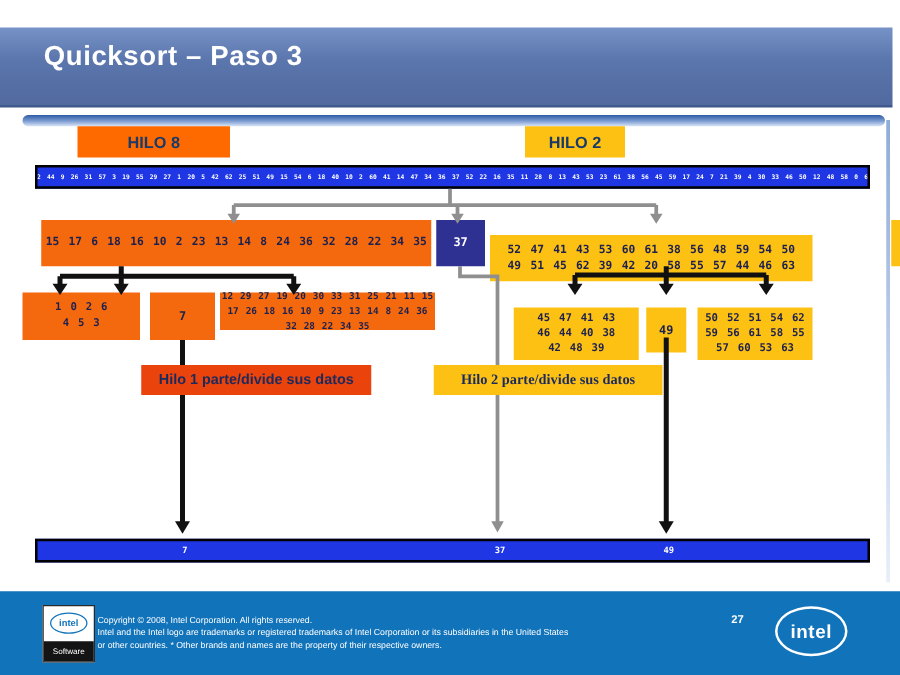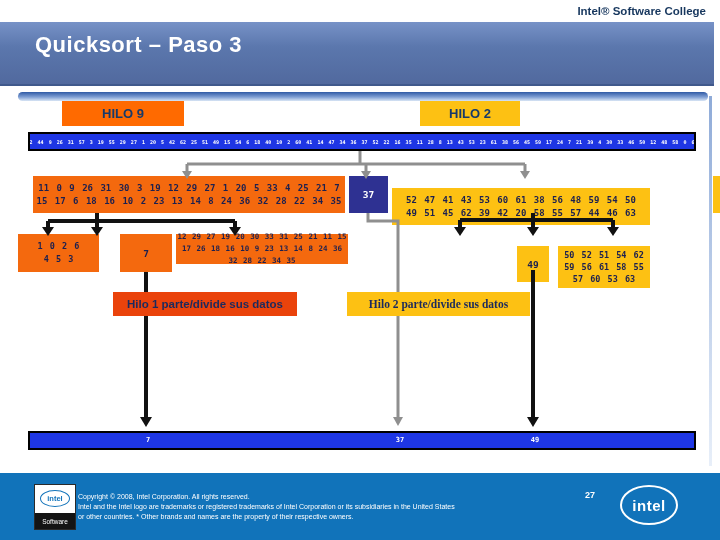--- a/index.html
+++ b/index.html
@@ -16,21 +16,21 @@
   .title { position:absolute; left:35px; top:10px; font-size:22px; font-weight:bold; color:#ffffff; letter-spacing:0.5px; }
 
   .panel-edge { position:absolute; left:18px; top:92px; width:690px; height:9px; border-radius:5px;
                 background:linear-gradient(180deg,#2f5aa5 0%,#7e9ed3 55%,#d9e5f5 100%); }
   .panel-right { position:absolute; left:709px; top:96px; width:3px; height:370px;
                  background:linear-gradient(180deg,#8fabd8,#e8eff9); }
 
   .badge { position:absolute; height:25px; display:flex; align-items:center; justify-content:center;
            font-size:13px; font-weight:bold; color:#173a6a; }
   .badge.h1 { left:62px; top:101px; width:122px; background:#ff6a00; }
-  .badge.h2 { left:420px; top:101px; width:100px;  background:#fdc113; }
+  .badge.h2 { left:420px; top:101px; width:80px;  background:#fdc113; }
 
   .arraybar { position:absolute; left:28px; width:668px; height:19px; background:#1e36e4; border:2px solid #000; }
   .arraybar.top { top:132px; }
   .arraybar.bottom { top:431px; }
   .arrayvals { width:100%; height:100%; display:flex; align-items:center; justify-content:center;
                font-family:"DejaVu Sans Mono", monospace; font-weight:bold; font-size:5px;
                color:#ffffff; word-spacing:2px; white-space:nowrap; overflow:hidden; }
   .placed { position:absolute; top:3px; transform:translateX(-50%); font-family:"DejaVu Sans Mono", monospace;
             font-weight:bold; font-size:7px; color:#ffffff; }
 
@@ -39,21 +39,21 @@
             text-align:center; line-height:13px; word-spacing:2px; white-space:nowrap; }
   .orange { background:#f4690e; }
   .amber  { background:#fdc113;margin-top:12px; }
   .navybx { background:#2e3192; color:#ffffff; }
 
   .part-left  { left:33px;  top:176px; width:312px; height:37px; font-size:9px; }
   .pivot-main { left:349px; top:176px; width:39px;  height:37px; font-size:9.5px; }
   .part-right { left:392px; top:176px; width:258px; height:37px; font-size:9px; }
   .sliver { position:absolute; left:713px; top:176px; width:7px; height:37px; background:#fdc113; }
 
-  .left-low   { left:18px;  top:234px; width:81px;  height:38px; font-size:8.5px; }
+  .left-low   { left:18px;  top:234px; width:94px;  height:38px; font-size:8.5px; }
   .left-pivot { left:120px; top:234px; width:52px;  height:38px; font-size:9.5px; }
   .left-high  { left:176px; top:234px; width:172px; height:30px; font-size:7.5px; line-height:12px; word-spacing:1px; }
   .right-low  { left:411px; top:234px; width:100px; height:42px; font-size:8.5px; line-height:12px; }
   .right-pivot{ left:517px; top:234px; width:32px;  height:36px; font-size:9.5px; }
   .right-high { left:558px; top:234px; width:92px; height:42px; font-size:8.5px; line-height:12px; }
 
   .actionlabel { position:absolute; top:292px; height:24px; display:flex; align-items:center; justify-content:center;
                  text-align:center; font-size:11.5px; font-weight:bold; color:#1b2a5e; padding:0 12px; line-height:14px;
                  white-space:normal; }
   .actionlabel.a1 { left:113px; width:184px; background:#ea430b; }
@@ -71,60 +71,61 @@
   .pagenum { position:absolute; left:585px; top:17px; color:#ffffff; font-size:9px; font-weight:bold; }
   .intel-logo { position:absolute; left:620px; top:12px; width:58px; height:40px; border:2.5px solid #ffffff;
                 border-radius:50%; display:flex; align-items:center; justify-content:center;
                 color:#ffffff; font-size:15px; font-weight:bold; letter-spacing:0.5px; }
 </style>
 </head>
 <body>
 
 <div class="slide">
 
-  <div class="brandbar">
-    <div class="brand">Intel® Software College</div>
-  </div>
 
   <div class="header">
     <div class="title">Quicksort – Paso 3</div>
   </div>
 
   <div class="panel-edge"></div>
   <div class="panel-right"></div>
 
-  <div class="badge h1">HILO 9</div>
+  <div class="badge h1">HILO 8</div>
   <div class="badge h2">HILO 2</div>
 
   <div class="arraybar top">
     <div class="arrayvals">32 44 9 26 31 57 3 19 55 29 27 1 20 5 42 62 25 51 49 15 54 6 18 40 10 2 60 41 14 47 34 36 37 52 22 16 35 11 28 8 13 43 53 23 61 38 56 45 59 17 24 7 21 39 4 30 33 46 50 12 48 58 0 63</div>
   </div>
 
   <div class="numbox orange part-left">
-    <div>11 0 9 26 31 30 3 19 12 29 27 1 20 5 33 4 25 21 7</div>
     <div>15 17 6 18 16 10 2 23 13 14 8 24 36 32 28 22 34 35</div>
   </div>
   <div class="numbox navybx pivot-main">37</div>
   <div class="numbox amber part-right">
     <div>52 47 41 43 53 60 61 38 56 48 59 54 50</div>
     <div>49 51 45 62 39 42 20 58 55 57 44 46 63</div>
   </div>
   <div class="sliver"></div>
 
   <div class="numbox orange left-low">
     <div>1 0 2 6</div>
     <div>4 5 3</div>
   </div>
   <div class="numbox orange left-pivot">7</div>
   <div class="numbox orange left-high">
     <div>12 29 27 19 20 30 33 31 25 21 11 15</div>
     <div>17 26 18 16 10 9 23 13 14 8 24 36</div>
     <div>32 28 22 34 35</div>
   </div>
 
+  <div class="numbox amber right-low">
+    <div>45 47 41 43</div>
+    <div>46 44 40 38</div>
+    <div>42 48 39</div>
+  </div>
   <div class="numbox amber right-pivot">49</div>
   <div class="numbox amber right-high">
     <div>50 52 51 54 62</div>
     <div>59 56 61 58 55</div>
     <div>57 60 53 63</div>
   </div>
 
   <svg class="connectors" viewBox="0 0 720 540">
 
     <g stroke="#8f8f8f" stroke-width="3" fill="none">

